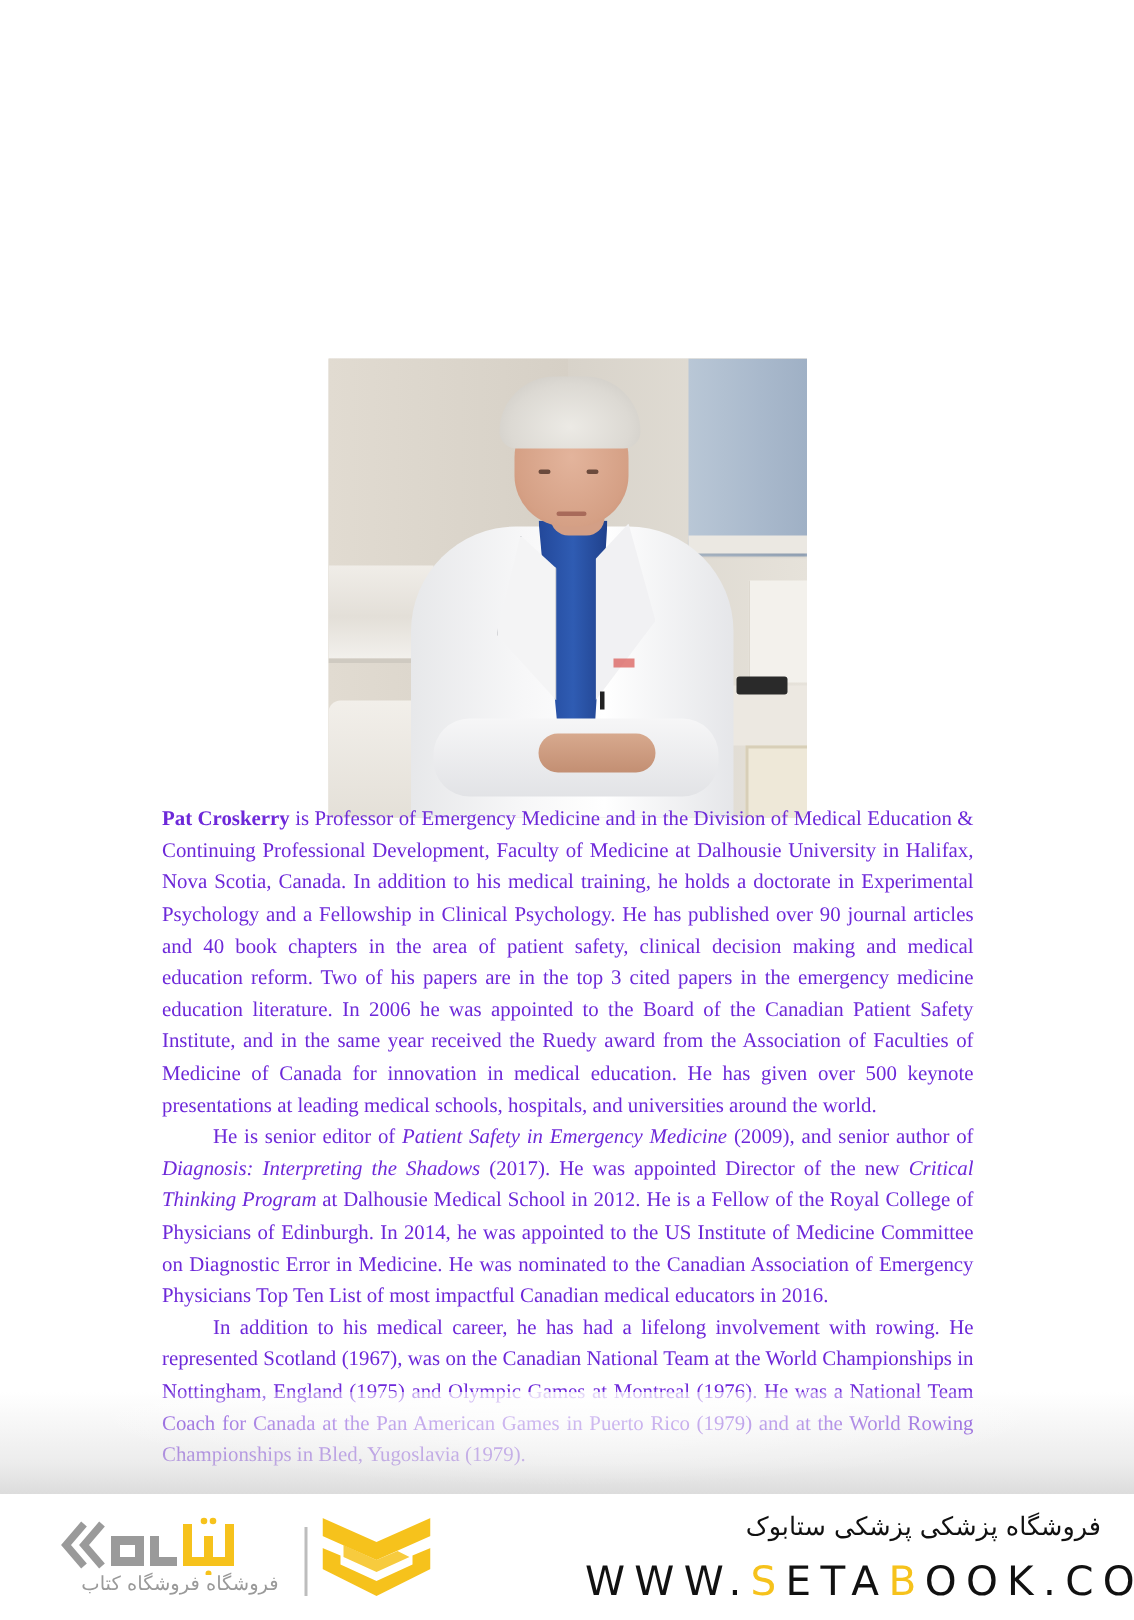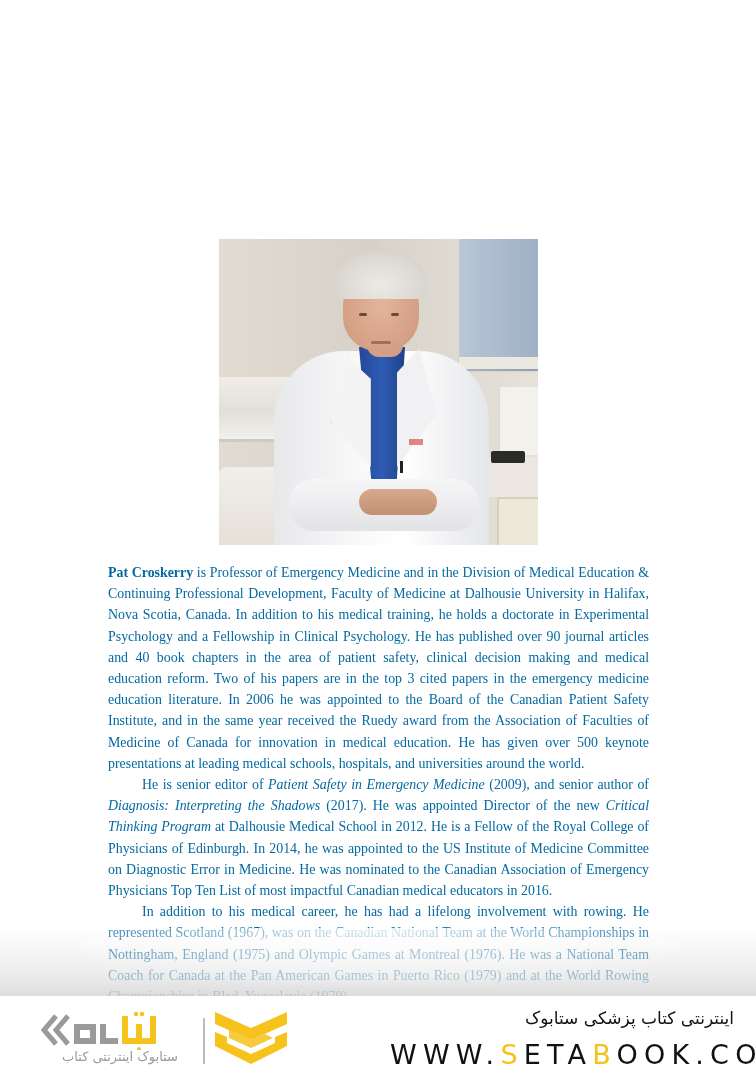--- a/index.html
+++ b/index.html
@@ -125,26 +125,26 @@
       background: #d9534f; opacity: .7;
     }
     .photo .pen {
       position: absolute; left: 181px; top: 222px; width: 3px; height: 12px; background: #222;
     }
 
     
     .bio {
       position: absolute;
       left: 108px;
-      top: 562px;
+      top: 536px;
       width: 541px;
       font-size: 13.9px;
       line-height: 21.2px;
       text-align: justify;
-      color: #0369a1;
+      color: #6d28d9;
     }
     .bio p {
       margin: 0;
       text-indent: 34px;
     }
     .bio p.first {
       text-indent: 0;
     }
     .bio b { font-weight: bold; }
     .bio i { font-style: italic; }
@@ -274,22 +274,22 @@
     <polyline points="30,6 18,20 30,34" fill="none" stroke="#9a9a9a" stroke-width="5" stroke-linejoin="miter"></polyline>
 
     <path d="M36 14 H58 V34 H36 Z M42 20 V28 H52 V20 Z" fill="#9a9a9a" fill-rule="evenodd"></path>
     <path d="M62 14 H68 V28 H80 V34 H62 Z" fill="#9a9a9a"></path>
 
     <path d="M84 6 H90 V28 H98 V14 H104 V28 H112 V6 H118 V34 H84 Z" fill="#f6c21c"></path>
     <circle cx="98" cy="4" r="2.2" fill="#f6c21c"></circle>
     <circle cx="104" cy="4" r="2.2" fill="#f6c21c"></circle>
     <circle cx="101" cy="39" r="2" fill="#f6c21c"></circle>
   </svg>
-  <div class="logo-sub">ستابوک اینترنتی کتاب</div>
+  <div class="logo-sub">فروشگاه فروشگاه کتاب</div>
   <div class="logo-divider"></div>
   <svg class="logo-mark" viewBox="0 0 72 56">
     <polygon points="0,2 36,18 72,2 72,14 36,30 0,14" fill="#f6c21c"></polygon>
     <polygon points="0,22 12,27 12,33 36,44 60,33 60,27 72,22 72,36 36,54 0,36" fill="#f6c21c"></polygon>
     <polygon points="14,20 36,30 50,24 58,28 36,38 14,28" fill="#f6c21c" opacity="0.85"></polygon>
   </svg>
-  <div class="shop-title">اینترنتی کتاب پزشکی ستابوک</div>
+  <div class="shop-title">فروشگاه پزشکی پزشکی ستابوک</div>
   <div class="shop-url"><span>WWW.</span><span class="accent">S</span><span>ETA</span><span class="accent">B</span><span>OOK.COM</span></div>
 </div>
 
 </body></html>

